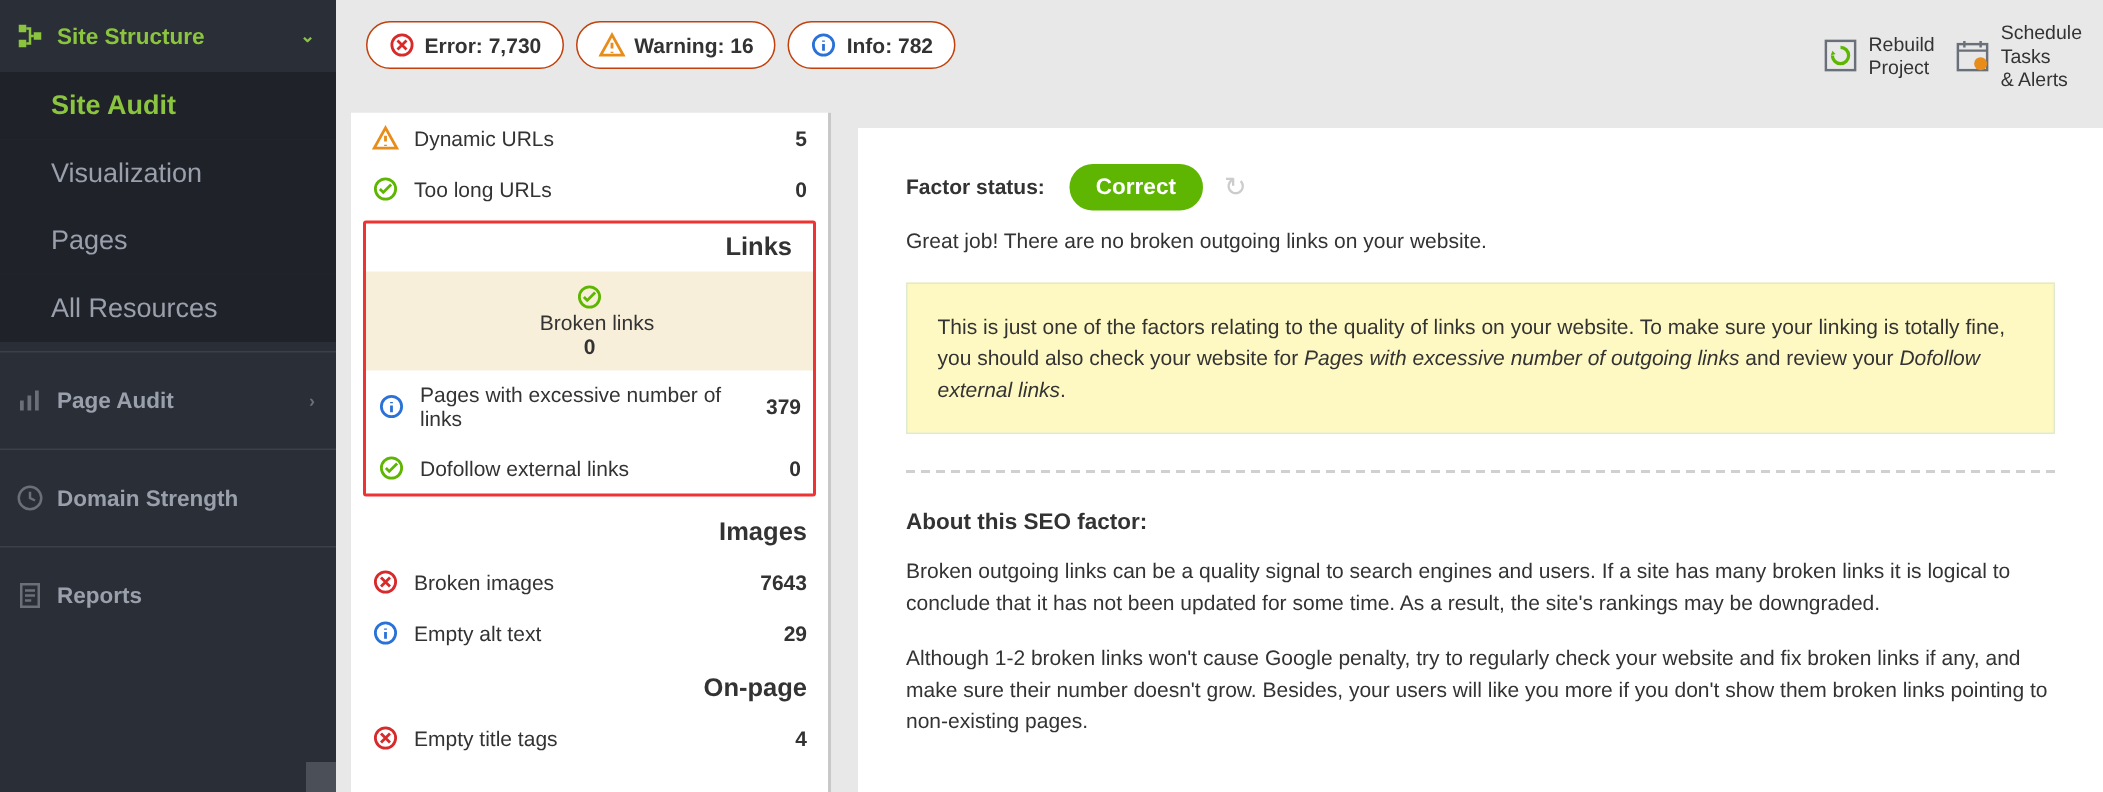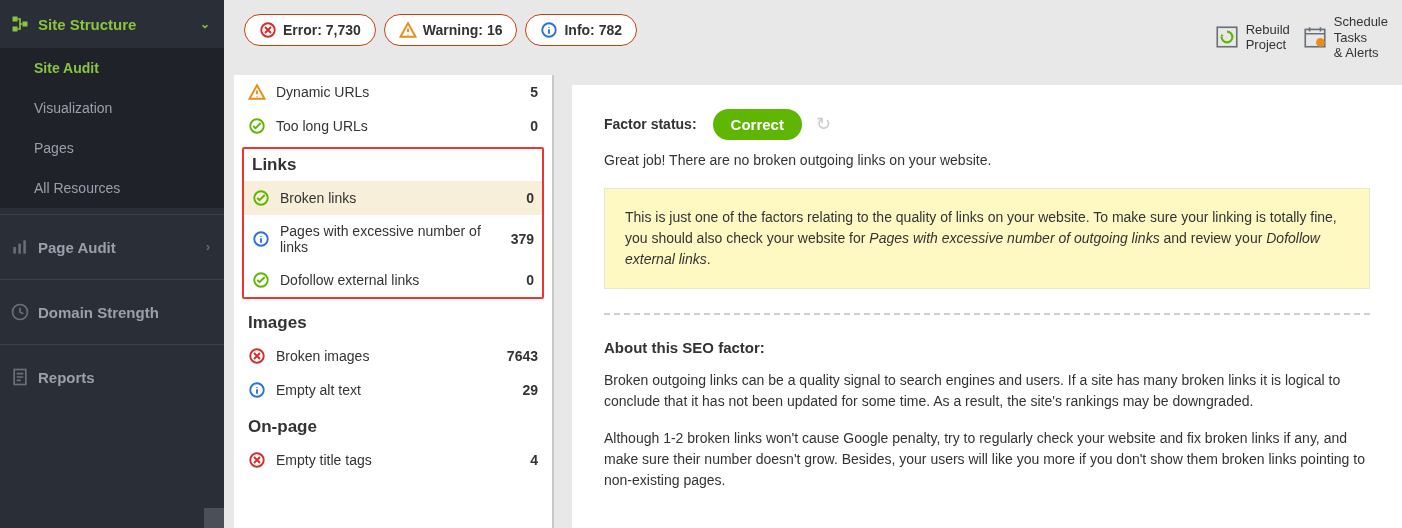--- a/index.html
+++ b/index.html
@@ -1,46 +1,46 @@
 <!DOCTYPE html>
 <html><head>
 <meta charset="utf-8">
 <style>
 * { box-sizing: border-box; margin: 0; padding: 0; }
 body { font-family: Arial, Helvetica, sans-serif; font-size: 14px; color: #333; background: #e8e8e8; width: 1402px; height: 528px; overflow: hidden; display: flex; }
 .sidebar { width: 224px; background: #2a2e36; color: #9aa0ab; flex-shrink: 0; position: relative; }
 .sb-header { display: flex; align-items: center; padding: 14px 14px 14px 10px; color: #8bc53f; font-weight: bold; font-size: 15px; cursor: pointer; }
 .sb-header .sb-icon { width: 20px; margin-right: 8px; }
 .sb-header .chev { margin-left: auto; font-size: 12px; }
-.sb-sub { padding: 12px 14px 12px 34px; color: #9aa0ab; cursor: pointer; background: #1f2229; font-size: 14px; }
+.sb-sub { padding: 12px 14px 12px 34px; color: #9aa0ab; cursor: pointer; background: #1f2229; font-size: 18px; }
 .sb-sub.active { color: #8bc53f; font-weight: bold; }
 .sb-main { display: flex; align-items: center; padding: 16px 14px 16px 10px; color: #9aa0ab; cursor: pointer; font-weight: bold; font-size: 15px; }
 .sb-main .sb-icon { width: 20px; margin-right: 8px; fill: #6a7079; }
 .sb-main .chev { margin-left: auto; font-size: 12px; color: #6a7079; }
 .divider-sb { border-top: 1px solid #3a3f48; margin: 6px 0; }
 .sb-btm-tab { position: absolute; bottom: 0; right: 0; width: 20px; height: 20px; background: #4a4f58; }
 
 .main { flex: 1; display: flex; flex-direction: column; }
 .toolbar { display: flex; align-items: flex-start; padding: 14px 14px 14px 20px; background: #e8e8e8; }
 .pill { background: #fff; border: 1px solid #c2410c; border-radius: 20px; padding: 6px 14px; display: inline-flex; align-items: center; margin-right: 8px; font-size: 14px; font-weight: bold; cursor: pointer; }
 .pill svg, .pill .ico { margin-right: 6px; }
 .toolbar-right { margin-left: auto; display: flex; gap: 12px; }
 .tr-item { display: flex; align-items: center; cursor: pointer; font-size: 13px; color: #333; line-height: 1.2; }
 .tr-item svg { margin-right: 6px; }
 
 .content { flex: 1; display: flex; overflow: hidden; }
 .col-left { width: 320px; background: #fff; margin-left: 10px; border-right: 2px solid #c8c8c8; overflow-y: auto; padding-bottom: 8px; position: relative; }
 .col-left::-webkit-scrollbar { width: 14px; }
 .col-left::-webkit-scrollbar-track { background: #ededed; }
 .col-left::-webkit-scrollbar-thumb { background: #b8b8b8; border-radius: 7px; }
-.sect-hdr { font-weight: bold; font-size: 17px; padding: 10px 14px 6px 14px; }
+.sect-hdr { font-weight: bold; font-size: 17px; padding: 10px 14px 6px 14px; text-align: right; }
 .row { display: flex; align-items: center; padding: 8px 14px; cursor: pointer; }
 .row .rlabel { flex: 1; margin-left: 10px; font-size: 14px; }
 .row .rval { font-weight: bold; font-size: 14px; }
-.row.selected { background: #f7efd9; }
+.row.selected { background: #f7efd9; flex-direction: column; }
 .highlight-box { border: 2px solid #e33; margin: 4px 8px; border-radius: 2px; }
 .highlight-box .sect-hdr { padding-left: 8px; padding-top: 6px; }
 .highlight-box .row { padding-left: 8px; padding-right: 8px; }
 
 .col-right { flex: 1; background: #fff; margin-left: 18px; margin-top: 10px; padding: 24px 32px; overflow-y: auto; }
 .fs-line { display: flex; align-items: center; margin-bottom: 12px; }
 .fs-label { font-weight: bold; font-size: 14px; margin-right: 16px; }
 .fs-badge { background: #5eb602; color: #fff; font-weight: bold; border-radius: 18px; padding: 7px 18px; font-size: 15px; }
 .fs-refresh { margin-left: 14px; color: #ccc; font-size: 18px; cursor: pointer; }
 .desc { font-size: 14px; margin-bottom: 20px; }

